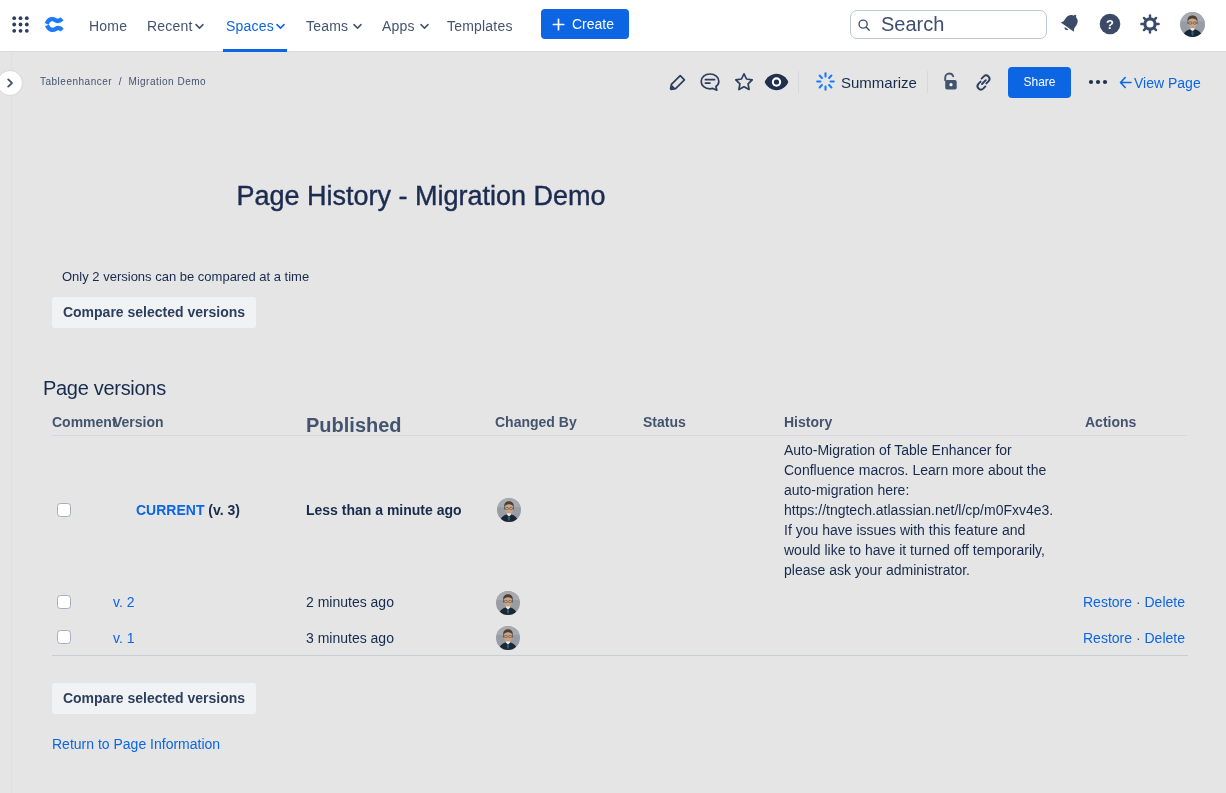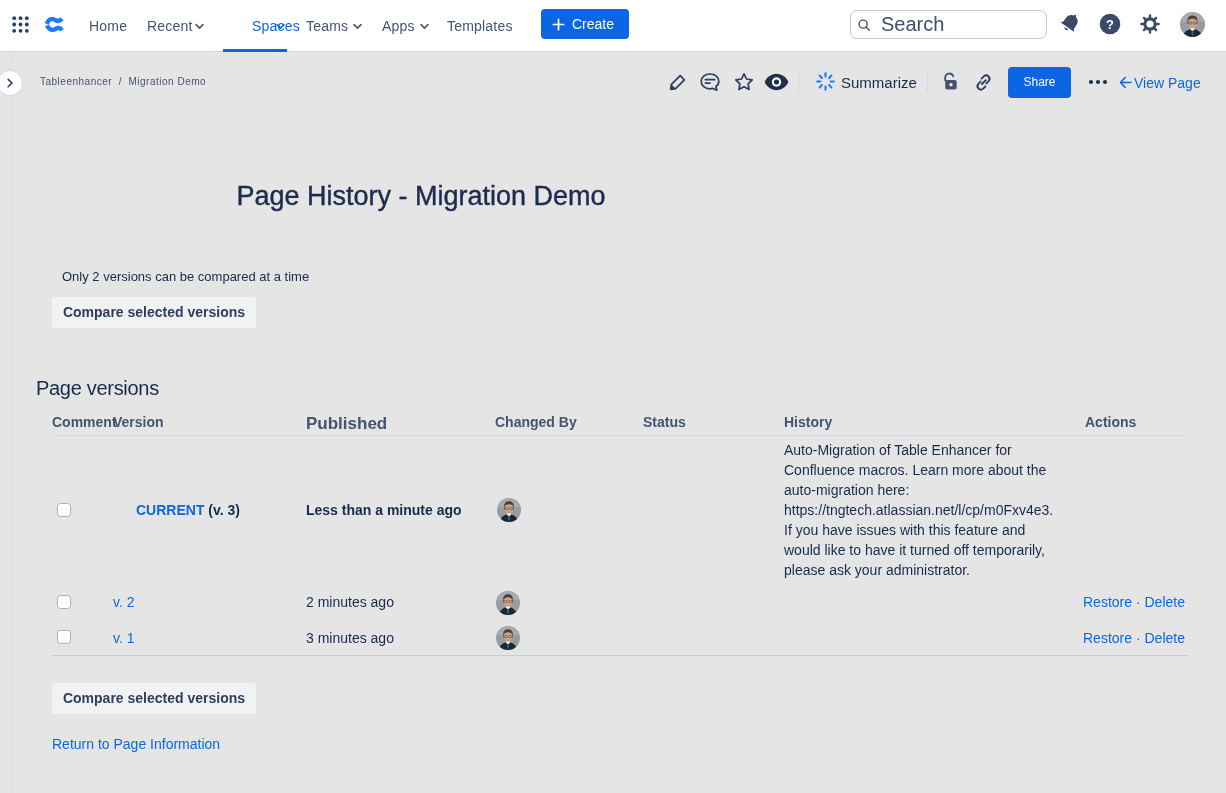--- a/index.html
+++ b/index.html
@@ -1,20 +1,20 @@
 <!DOCTYPE html>
 <html><head>
 <meta charset="utf-8">
 <style>
   * { margin:0; padding:0; box-sizing:border-box; }
   html,body { width:1226px; height:793px; background:#fff; font-family:"Liberation Sans", sans-serif; }
   #page { position:relative; width:1226px; height:793px; overflow:hidden; background:#e5e5e5;text-decoration:underline; }
   .abs { position:absolute; }
   .navtxt { font-size:14px; font-weight:500; color:#44546F; line-height:52px; height:52px; letter-spacing:0.2px; }
-  .blue { color:#0C66E4;margin-left:26px; }
+  .blue { color:#0C66E4; }
 </style>
 </head>
 <body>
 <div id="page">
 
   <div class="abs" style="left:0;top:0;width:1226px;height:52px;border-bottom:1px solid #D5D9DF;background:#fff;"></div>
 
   <svg class="abs" style="left:11px;top:15px" width="19" height="19" viewBox="0 0 19 19">
     <g fill="#2C3E5D">
       <circle cx="3.2" cy="3.2" r="1.9"></circle>
@@ -190,25 +190,25 @@
       <path d="M6.2 1.5 L1.5 6.5 L6.2 11.5 M1.8 6.5 H12" fill="none" stroke="#0C66E4" stroke-width="1.6" stroke-linecap="round" stroke-linejoin="round"></path>
     </svg>
   <div class="abs" style="left:1134px;top:75px;font-size:14px;color:#0C66E4;">View Page</div>
 
   <div class="abs" style="left:0;top:135.5px;width:842px;text-align:center;font-size:27px;font-weight:500;color:#1C2B50;line-height:27px;margin-top:47px;-webkit-text-stroke:0.4px #1C2B50;">Page History - Migration Demo</div>
 
   <div class="abs" style="left:62px;top:269px;font-size:13px;color:#172B4D;">Only 2 versions can be compared at a time</div>
 
   <div class="abs" style="left:52px;top:297px;width:204px;height:31px;background:#F1F2F4;border-radius:3px;font-size:14px;font-weight:bold;color:#2C3E5D;line-height:31px;text-align:center;">Compare selected versions</div>
 
-  <div class="abs" style="left:36px;top:378px;font-size:20px;letter-spacing:-0.3px;color:#172B4D;line-height:20px;">Page versions</div>
+  <div class="abs" style="left:43px;top:378px;font-size:20px;letter-spacing:-0.3px;color:#172B4D;line-height:20px;">Page versions</div>
 
   <div class="abs" style="left:52px;top:414px;font-size:14px;font-weight:bold;color:#44546F;">Comment</div>
   <div class="abs" style="left:113px;top:414px;font-size:14px;font-weight:bold;color:#44546F;">Version</div>
-  <div class="abs" style="left:306px;top:414px;font-size:17px;font-weight:bold;color:#44546F;">Published</div>
+  <div class="abs" style="left:306px;top:414px;font-size:20px;font-weight:bold;color:#44546F;">Published</div>
   <div class="abs" style="left:495px;top:414px;font-size:14px;font-weight:bold;color:#44546F;">Changed By</div>
   <div class="abs" style="left:643px;top:414px;font-size:14px;font-weight:bold;color:#44546F;">Status</div>
   <div class="abs" style="left:784px;top:414px;font-size:14px;font-weight:bold;color:#44546F;">History</div>
   <div class="abs" style="left:1085px;top:414px;font-size:14px;font-weight:bold;color:#44546F;">Actions</div>
   <div class="abs" style="left:52px;top:435px;width:1135px;height:1px;background:#D5D9DF;"></div>
 
   <div class="abs" style="left:57px;top:503px;width:14px;height:14px;border:1.5px solid #A5AEC0;border-radius:3.5px;background:#fff;"></div>
   <div class="abs" style="left:114px;top:502px;font-size:14px;font-weight:bold;color:#172B4D;"><span style="color:#0C66E4;margin-left:22px;">CURRENT</span> (v. 3)</div>
   <div class="abs" style="left:306px;top:502px;font-size:14px;font-weight:bold;color:#172B4D;">Less than a minute ago</div>
   <svg class="abs" style="left:497px;top:498px" width="24" height="24" viewBox="0 0 24 24">

